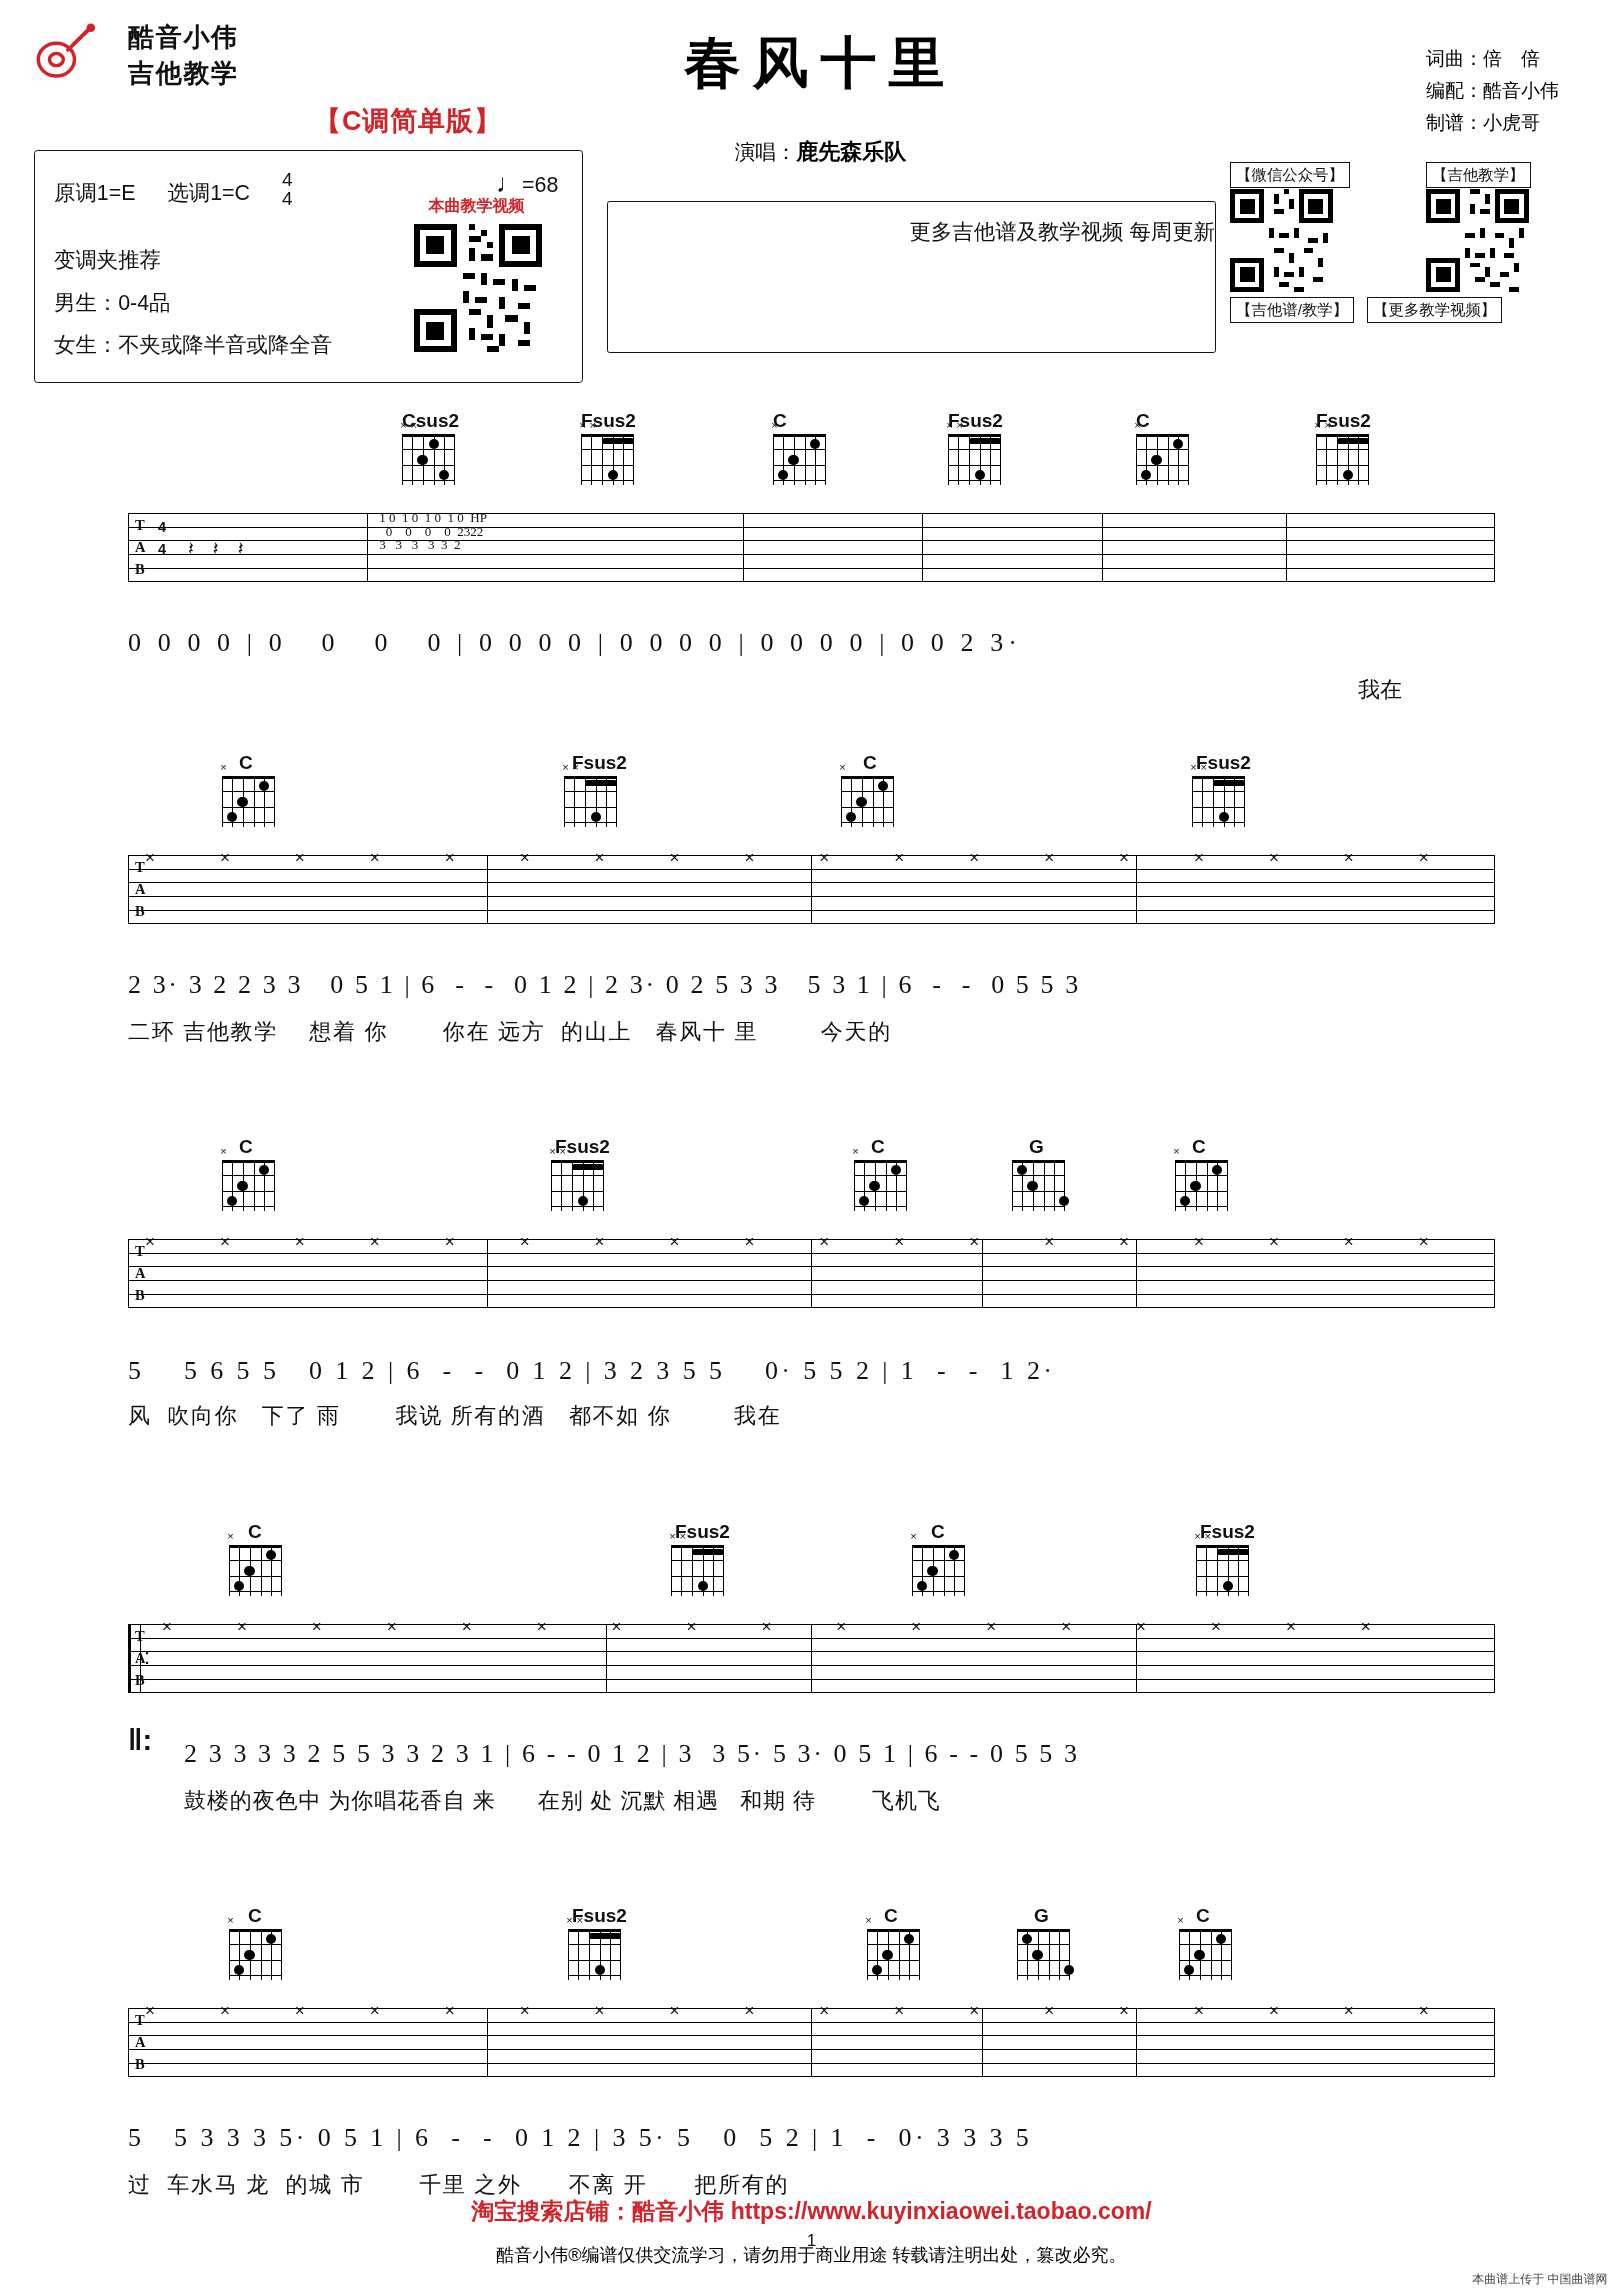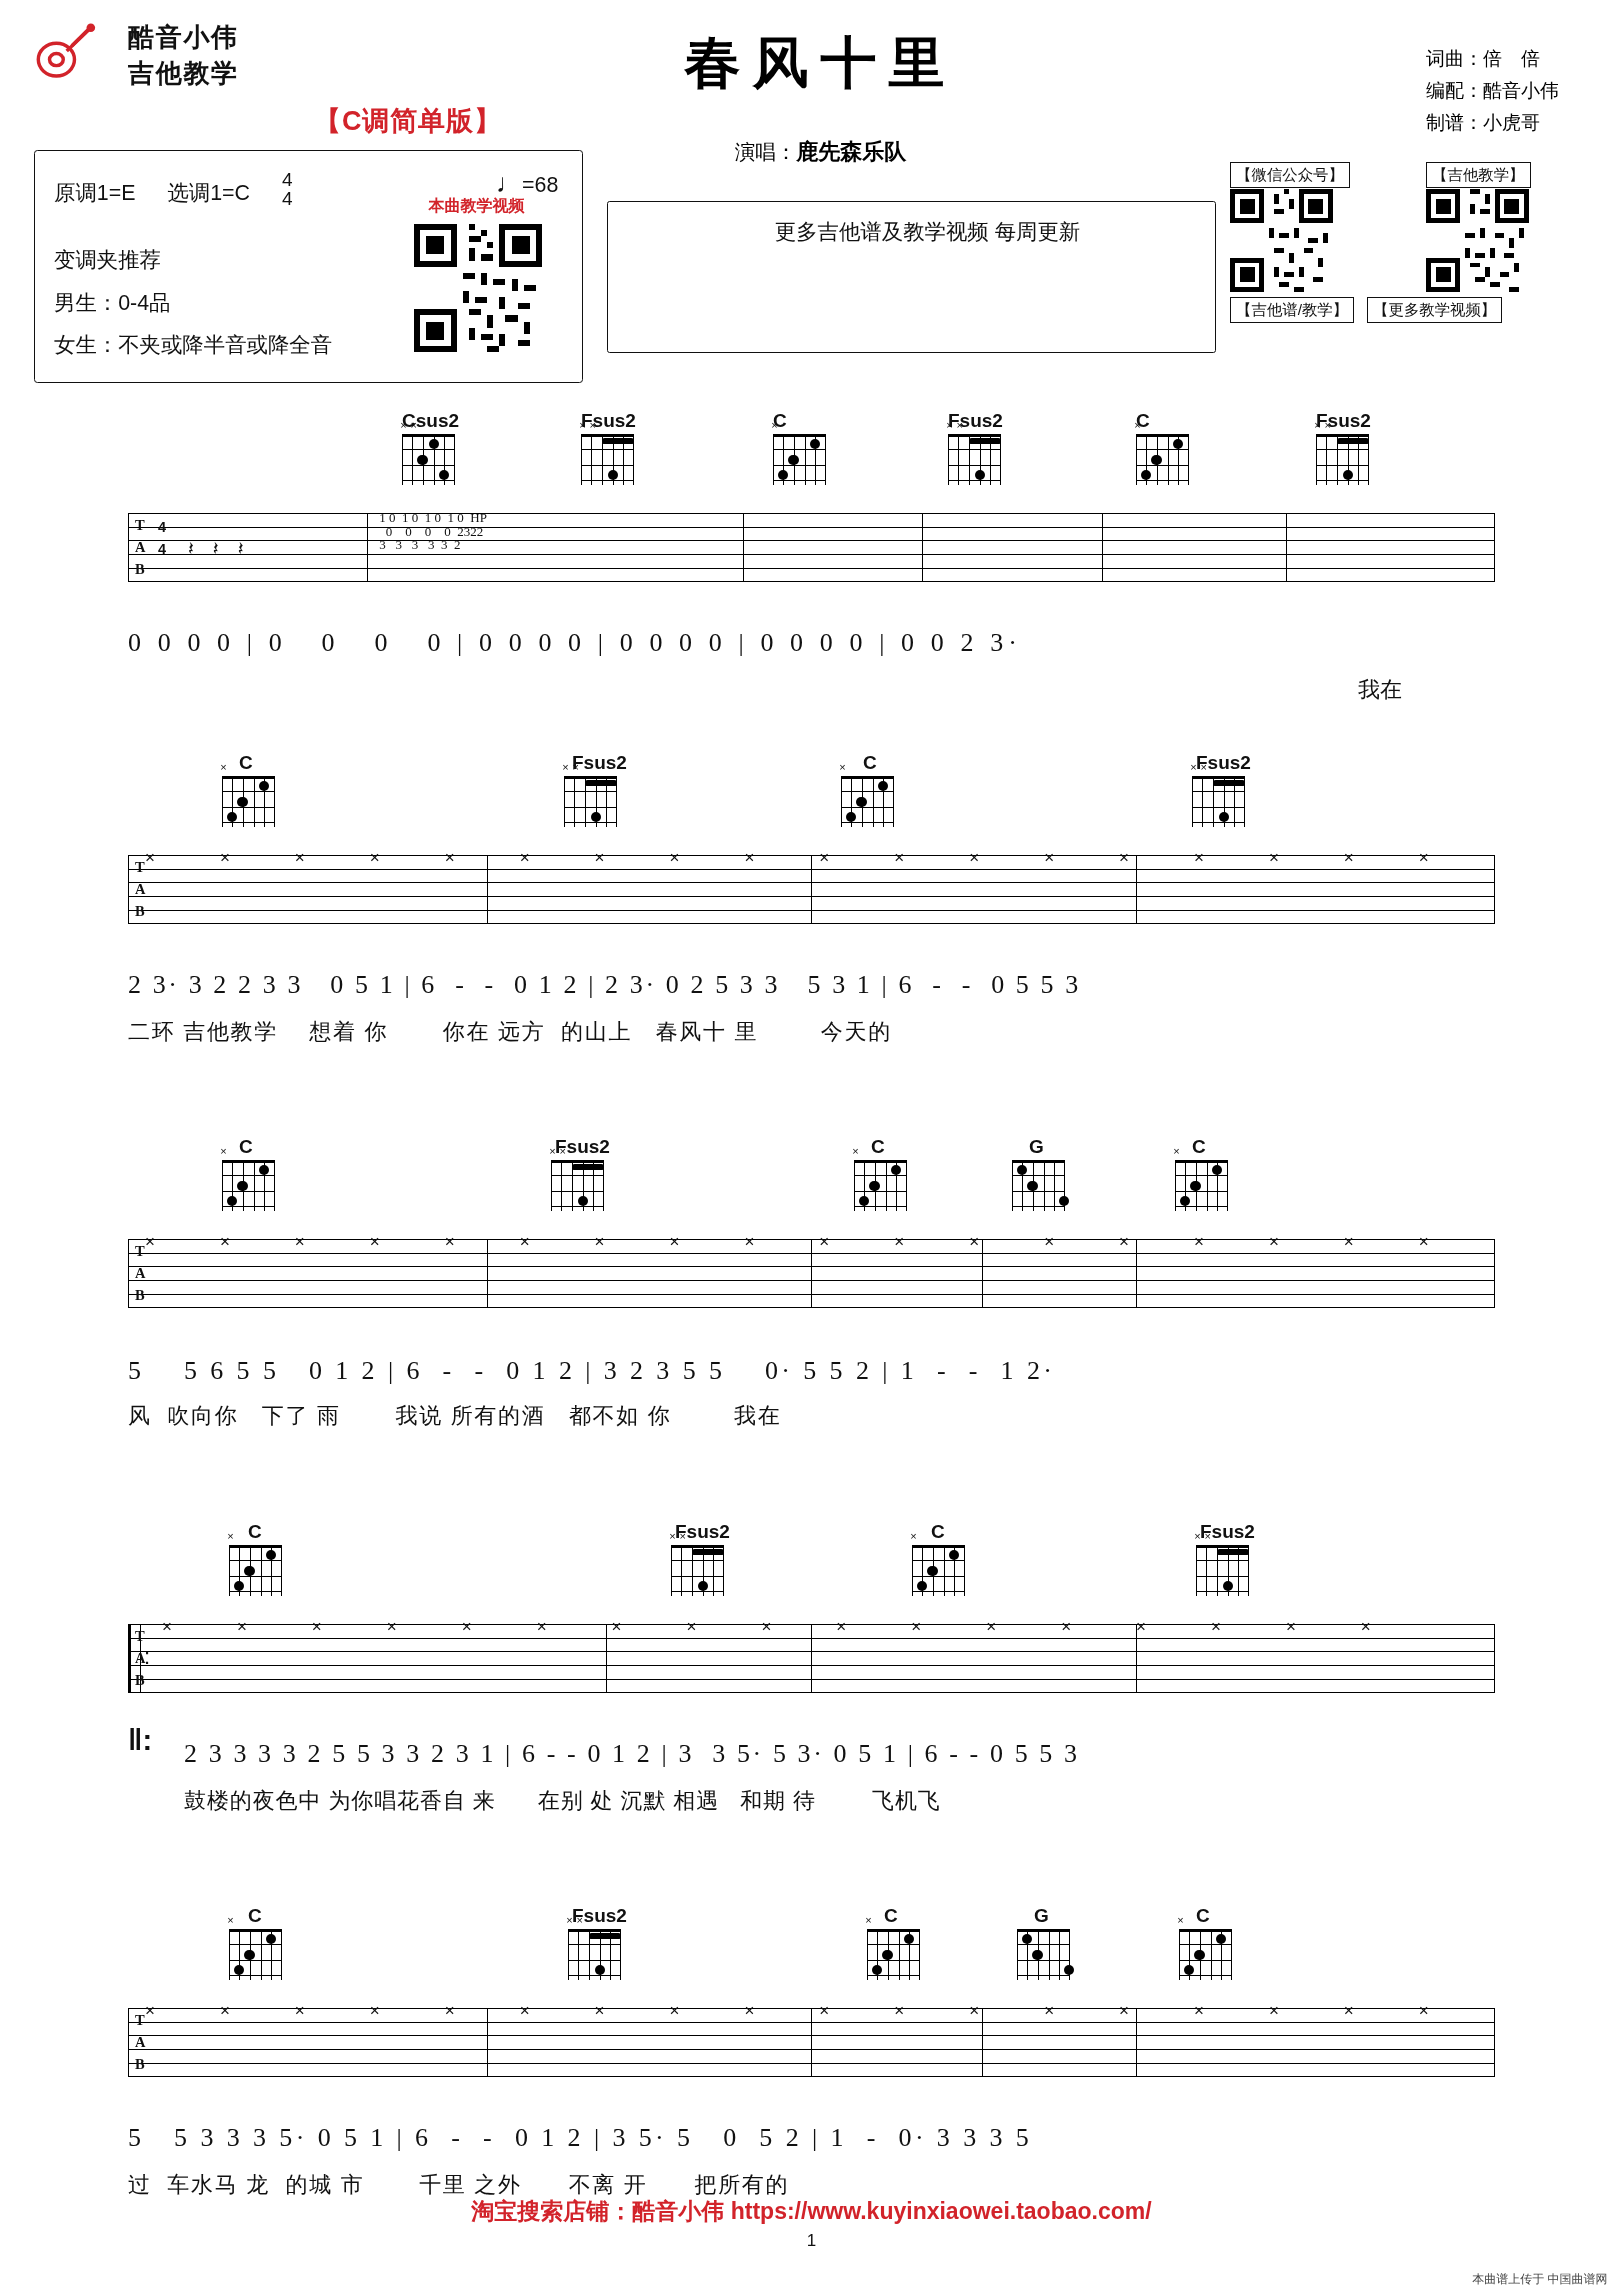--- a/index.html
+++ b/index.html
@@ -26,21 +26,21 @@
   .infobox .line1{position:absolute;left:19px;top:19px;font-size:21.4px;}
   .infobox .line1 .sp{display:inline-block;width:32px;}
   .infobox .tempo{position:absolute;left:461px;top:17px;font-size:21.4px;}
   .infobox .l2{position:absolute;left:19px;top:94px;font-size:21.4px;}
   .infobox .l3{position:absolute;left:19px;top:137px;font-size:21.4px;}
   .infobox .l4{position:absolute;left:19px;top:179px;font-size:21.4px;}
   .videolabel{position:absolute;left:393px;top:196px;width:167px;text-align:center;font-size:16px;font-weight:bold;color:#d2232a;}
   .qr-small{position:absolute;left:414px;top:224px;width:128px;height:128px;}
 
   .promo{position:absolute;left:607px;top:201px;width:607px;height:150px;border:0.9px solid #111;border-radius:2.6px;}
-  .promo div{position:absolute;left:16px;width:607px;text-align:center;font-size:21.4px;}
+  .promo div{position:absolute;left:0;width:607px;text-align:right;font-size:21.4px;}
   .promo .p1{top:15.4px;}
   .promo .p2{top:53px;}
   .promo .p3{top:91px;font-size:19.6px;}
 
   .qrwrap{position:absolute;right:34px;top:162px;width:359px;}
   .qrlbl{position:absolute;font-size:15.4px;border:0.9px solid #111;padding:1.7px 5.1px;white-space:nowrap;}
   .qrbox{position:absolute;width:103px;height:103px;}
 
   
   .system{position:absolute;left:0;width:1623px;}
@@ -750,16 +750,17 @@
       <div class="bar" style="left:1366px;height:68px;"></div>
     </div>
     <div class="tabtxt" style="top:104px;">T<br>A<br>B</div>
     <div style="position:absolute;left:145px;top:96px;font-size:17px;letter-spacing:65px;">××××××××××××××××××</div>
     <div class="numline" style="top:218px;letter-spacing:3.4px;">5   5 3 3 3 5· 0 5 1 | 6  -  -  0 1 2 | 3 5· 5   0  5 2 | 1  -  0· 3 3 3 5</div>
     <div class="lyricline" style="top:265px;letter-spacing:1.7px;">过  车水马 龙  的城 市       千里 之外      不离 开      把所有的</div>
   </div>
 
   <div class="footer1">淘宝搜索店铺：酷音小伟 https://www.kuyinxiaowei.taobao.com/</div>
   <div class="pagenum">1</div>
+  <div class="footer2">酷音小伟®编谱仅供交流学习，请勿用于商业用途 转载请注明出处，篡改必究。</div>
   <div class="corner"><span>本曲谱上传于 中国曲谱网</span></div>
 
 </div>
 
 
 </body></html>

